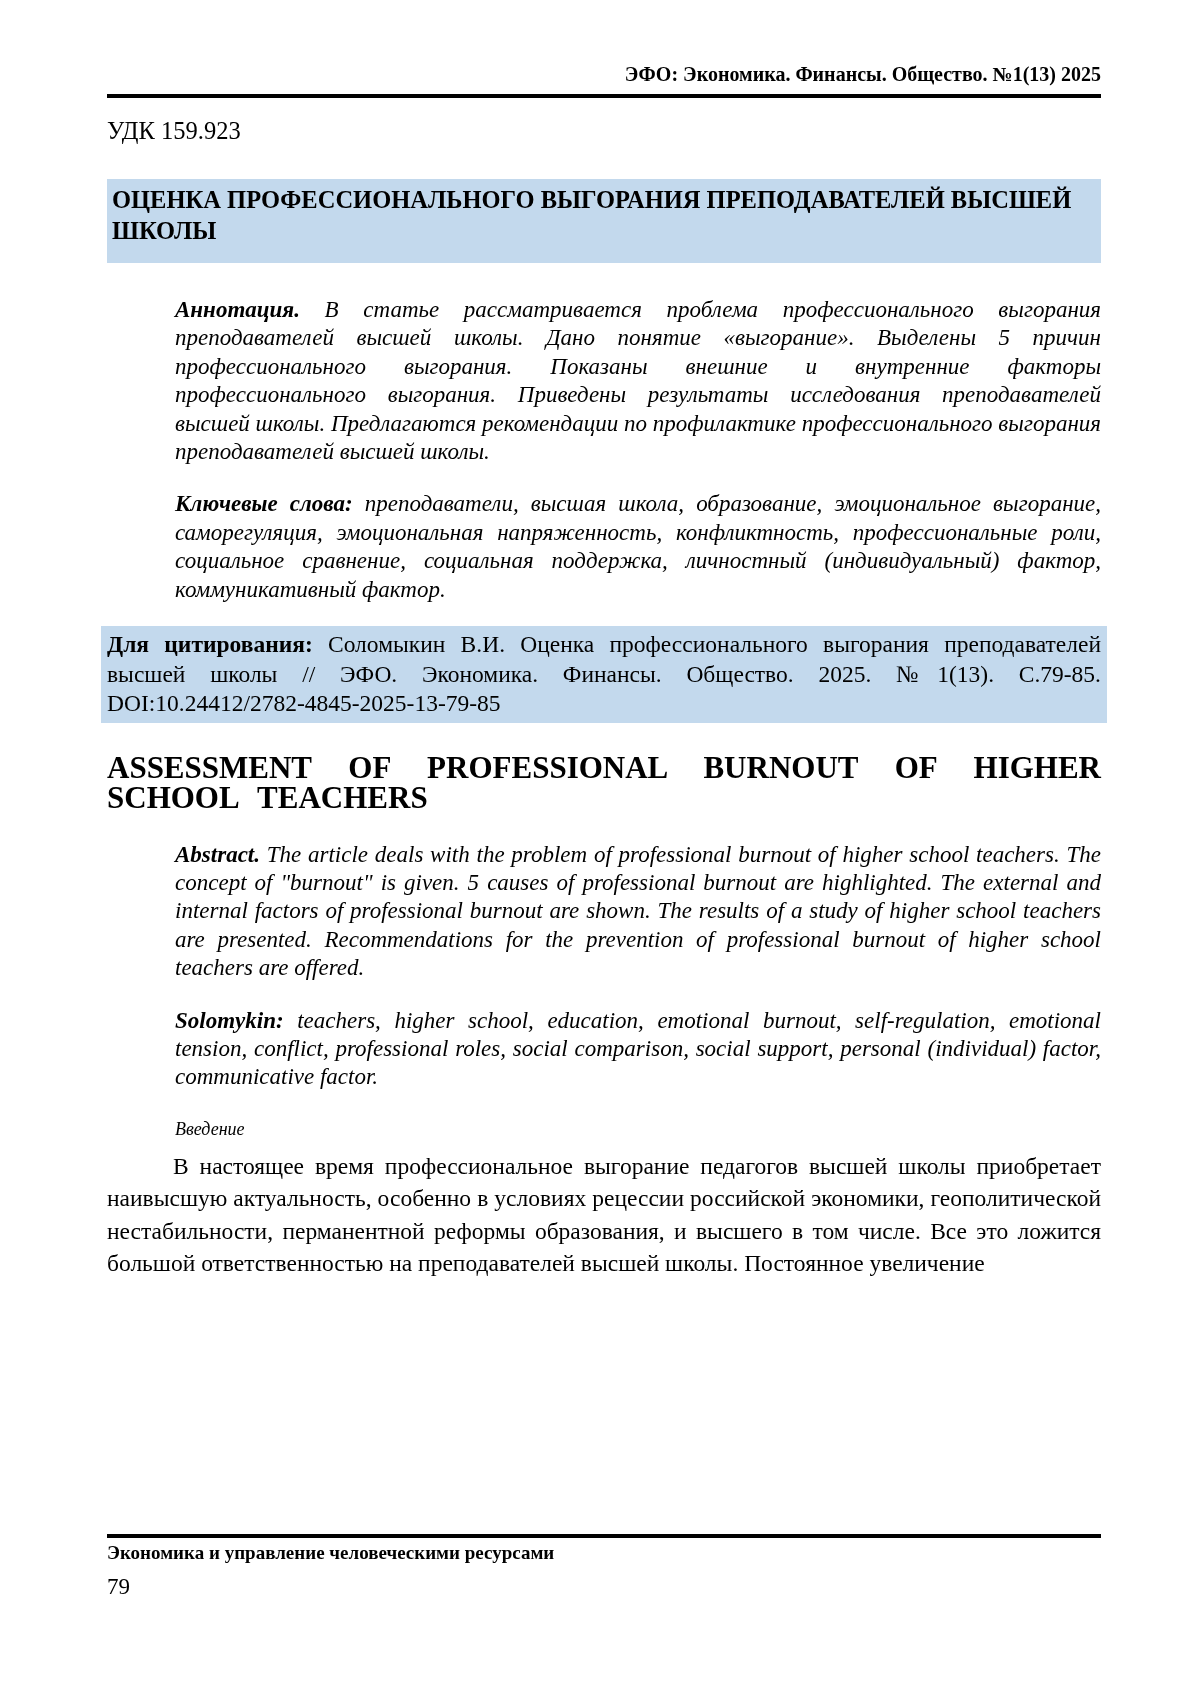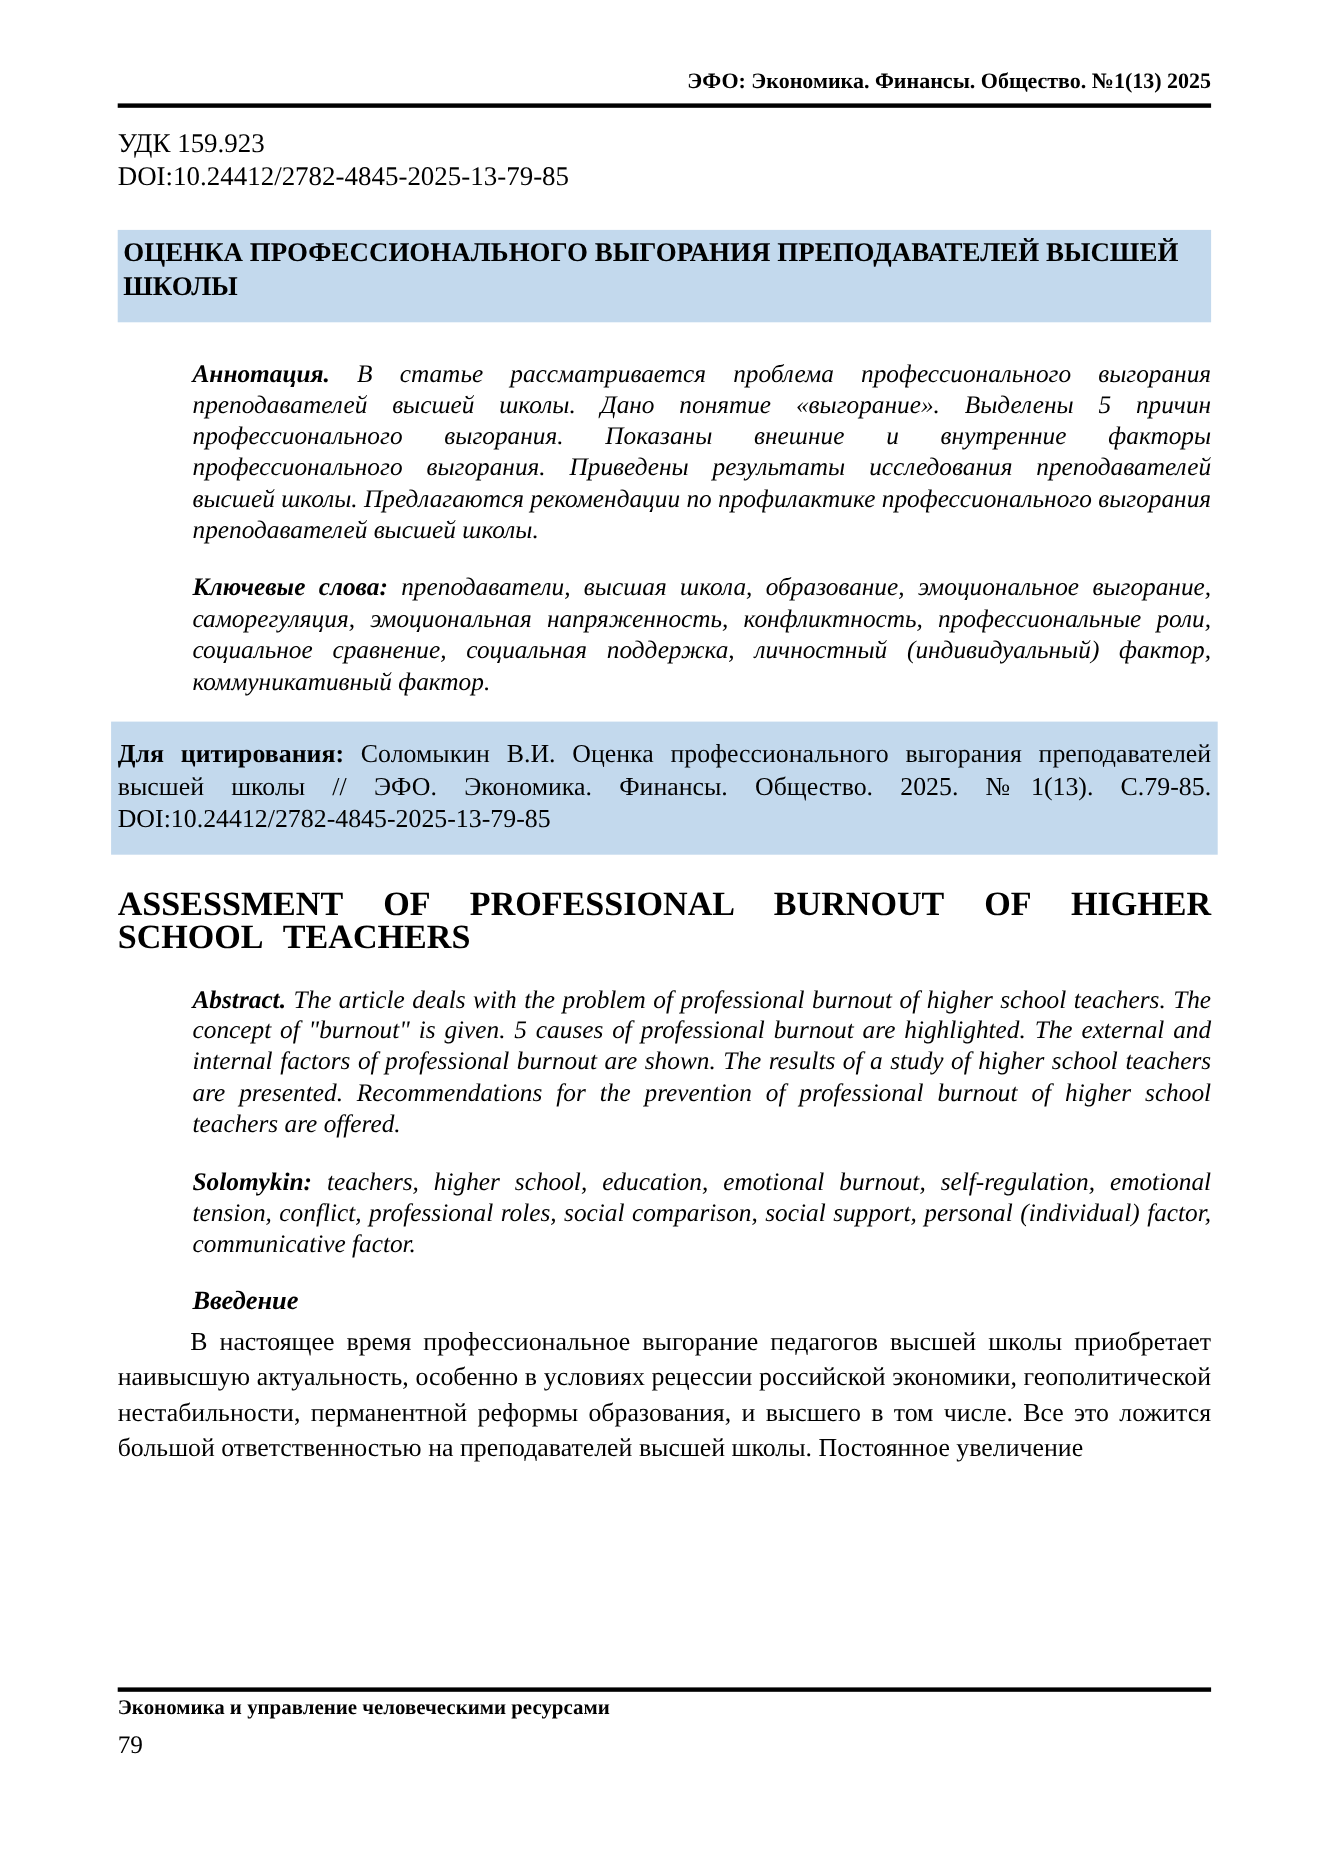--- a/index.html
+++ b/index.html
@@ -59,37 +59,37 @@
     text-align: justify;
   }
   .abstract-ru  { margin-top: 33px; }
   .keywords-ru  { margin-top: 24px; }
   .citation {
     margin: 22px -6px 0 -6px;
     background: var(--highlight, #c3d9ed);
     font-size: 23.5px;
     line-height: 29.5px;
     text-align: justify;
-    padding: 16px 6px;
+    padding: 4px 6px;
   }
   .title-en {
     margin: 30px 0 0 0;
     font-size: 31px;
     font-weight: bold;
     line-height: 30px;
     text-align: justify;
     word-spacing: 12px;
   }
   .author-en { margin-top: 26px; }
   .abstract-en { margin-top: 28px; }
   .keywords-en { margin-top: 24px; }
   .intro-heading {
     margin: 22px 0 0 68px;
-    font-size: 24px;
-    font-weight: bold;
+    font-size: 18px;
+    font-weight: normal;
     font-style: italic;
     line-height: 30px;
   }
   .intro {
     margin: 6px 0 0 0;
     font-size: 23.5px;
     line-height: 32.5px;
     text-align: justify;
     text-indent: 66px;
   }
@@ -120,21 +120,20 @@
 
 <div class="page">
   <div class="content">
 
     <div class="journal">ЭФО: Экономика. Финансы. Общество. №1(13) 2025</div>
 
     <div class="rule"></div>
 
     <div class="meta">
       <div>УДК 159.923</div>
-      <div>DOI:10.24412/2782-4845-2025-13-79-85</div>
     </div>
 
     <h1 class="title-ru">ОЦЕНКА ПРОФЕССИОНАЛЬНОГО ВЫГОРАНИЯ ПРЕПОДАВАТЕЛЕЙ ВЫСШЕЙ ШКОЛЫ</h1>
 
 
     <p class="indent-block abstract-ru"><span class="bold">Аннотация.</span><span> В статье рассматривается проблема профессионального выгорания преподавателей высшей школы. Дано понятие «выгорание». Выделены 5 причин профессионального выгорания. Показаны внешние и внутренние факторы профессионального выгорания. Приведены результаты исследования преподавателей высшей школы. Предлагаются рекомендации по профилактике профессионального выгорания преподавателей высшей школы.</span></p>
 
     <p class="indent-block keywords-ru"><span class="bold">Ключевые слова:</span><span> преподаватели, высшая школа, образование, эмоциональное выгорание, саморегуляция, эмоциональная напряженность, конфликтность, профессиональные роли, социальное сравнение, социальная поддержка, личностный (индивидуальный) фактор, коммуникативный фактор.</span></p>
 
     <p class="citation"><span class="bold">Для цитирования:</span><span> Соломыкин В.И. Оценка профессионального выгорания преподавателей высшей школы // ЭФО. Экономика. Финансы. Общество. 2025. №1(13). С.79-85. DOI:10.24412/2782-4845-2025-13-79-85</span></p>

